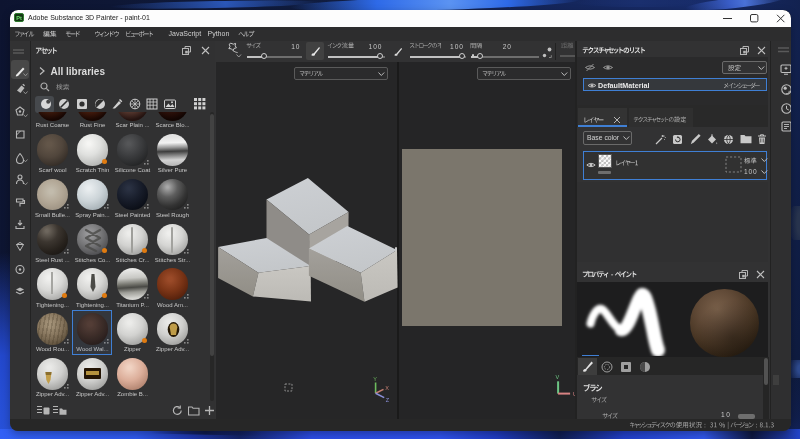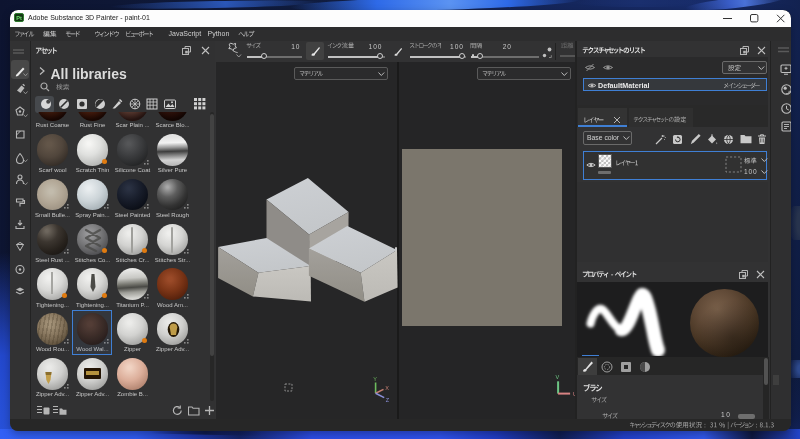--- a/index.html
+++ b/index.html
@@ -121,21 +121,21 @@
       <rect x="0.5" y="2.5" width="6" height="6" fill="none" stroke="#b5b5b5" stroke-width="1"></rect>
       <path d="M3 2.5 V0.5 H8.5 V6 H6.5" fill="none" stroke="#b5b5b5" stroke-width="1"></path>
       <rect x="3.2" y="4.8" width="2.6" height="2.6" fill="#b5b5b5"></rect>
     </svg>
     <svg style="position:absolute;left:190.5px;top:36.0px" width="9" height="9">
       <path d="M1 1 L8 8 M8 1 L1 8" stroke="#c0c0c0" stroke-width="1.1"></path>
     </svg>
     <svg style="position:absolute;left:29px;top:57.0px" width="6" height="8">
       <path d="M1 0.5 L5 4 L1 7.5" stroke="#bbb" stroke-width="1.2" fill="none"></path>
     </svg>
-    <div style="position:absolute;left:40.5px;top:56.5px;font-size:14px;font-weight:bold;color:#dcdcdc">All libraries</div>
+    <div style="position:absolute;left:40.5px;top:56.5px;font-size:10px;font-weight:bold;color:#dcdcdc">All libraries</div>
     <svg style="position:absolute;left:30px;top:72.5px" width="10" height="10">
       <circle cx="4" cy="4" r="3" stroke="#aaa" stroke-width="1.2" fill="none"></circle>
       <path d="M6.3 6.3 L9 9" stroke="#aaa" stroke-width="1.2"></path>
     </svg>
     <svg style="position:absolute;left:46.0px;top:72.5px;overflow:visible" width="14" height="10">
       <path transform="translate(0,7.5)" d="M2.8 -3.0V-1.3H4.1C4 -0.7 3.5 -0.2 2.3 0.2C2.4 0.3 2.5 0.5 2.6 0.6C3.7 0.2 4.3 -0.4 4.5 -1.0C4.9 -0.1 5.5 0.3 6.3 0.6C6.4 0.4 6.5 0.3 6.6 0.1C5.8 -0.1 5.3 -0.5 4.9 -1.3H6.2V-3.0H4.7V-3.7H5.8V-4.0C6 -3.9 6.2 -3.8 6.4 -3.7C6.5 -3.8 6.6 -4 6.7 -4.1C5.9 -4.4 5.2 -5 4.7 -5.7H4.2C3.9 -5.1 3.2 -4.5 2.5 -4.1V-4.3H1.8V-5.7H1.3V-4.3H0.4V-3.8H1.3C1.1 -2.8 0.6 -1.8 0.2 -1.2C0.3 -1.1 0.4 -0.9 0.5 -0.7C0.8 -1.2 1.1 -1.9 1.3 -2.6V0.5H1.8V-2.7C2 -2.3 2.2 -1.9 2.3 -1.7L2.6 -2.1C2.5 -2.3 2 -3 1.8 -3.3V-3.8H2.5V-3.8L2.6 -3.6C2.8 -3.7 3 -3.9 3.2 -4.0V-3.7H4.2V-3.0ZM4.5 -5.2C4.8 -4.9 5.2 -4.4 5.7 -4.1H3.4C3.8 -4.5 4.2 -4.9 4.5 -5.2ZM3.2 -2.6H4.2V-2.1C4.2 -1.9 4.2 -1.8 4.2 -1.7H3.2ZM4.7 -2.6H5.8V-1.7H4.7C4.7 -1.8 4.7 -1.9 4.7 -2.0Z M11.1 -0.7C11.7 -0.4 12.4 0.1 12.8 0.5L13.2 0.1C12.8 -0.2 12.1 -0.6 11.5 -0.9ZM8.8 -0.9C8.4 -0.5 7.7 -0.1 7.1 0.1C7.2 0.2 7.4 0.4 7.5 0.5C8.1 0.2 8.8 -0.3 9.3 -0.8ZM7.3 -4.0V-2.7H7.8V-3.6H9.6C9.3 -3.3 9 -3 8.7 -2.8L8.3 -2.9L8 -2.7C8.4 -2.4 8.9 -2.1 9.3 -1.8L8.8 -1.6L7.2 -1.5L7.3 -1.1L9.9 -1.1V0.6H10.4V-1.1L12.4 -1.2C12.5 -1.1 12.7 -1 12.8 -0.8L13.1 -1.2C12.8 -1.5 12 -2 11.4 -2.4L11.1 -2.1C11.3 -2 11.6 -1.8 11.9 -1.6L9.6 -1.6C10.3 -2 11 -2.5 11.6 -3.0L11.1 -3.3C10.8 -2.9 10.2 -2.5 9.7 -2.1C9.5 -2.3 9.3 -2.4 9.1 -2.5C9.4 -2.8 9.8 -3.1 10.2 -3.5L9.9 -3.6H12.6V-2.7H13.1V-4.0H10.4V-4.7H13.1V-5.1H10.4V-5.7H9.9V-5.1H7.3V-4.7H9.9V-4.0Z" fill="#9a9a9a"></path>
     </svg>
     <div style="position:absolute;left:24.5px;top:86.0px;width:19px;height:17px;background:#46494d;border-radius:3px"></div>
     <svg style="position:absolute;left:30px;top:88.5px" width="12" height="12" viewBox="0 0 12 12">
       <circle cx="6" cy="6" r="5" fill="#d8d8d8"></circle>

